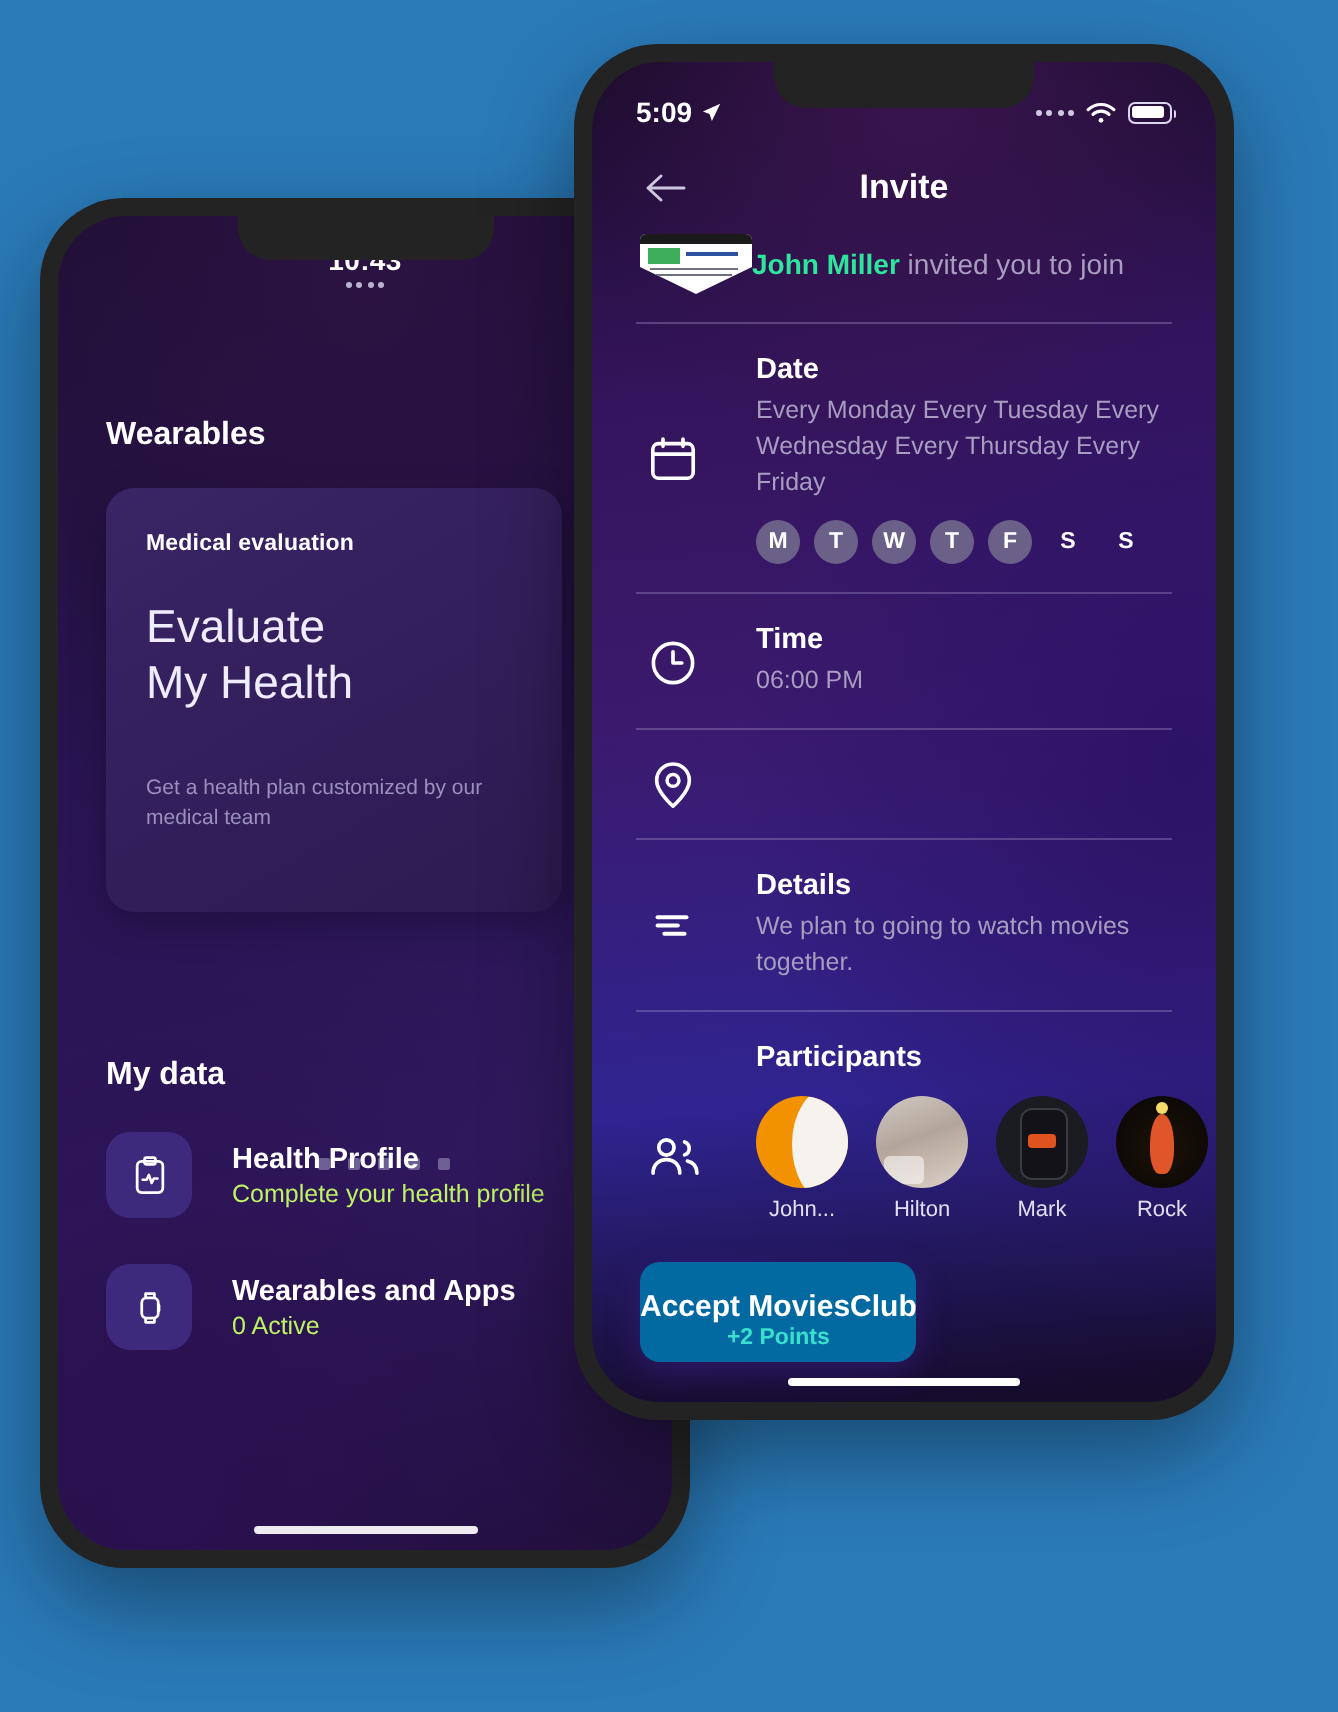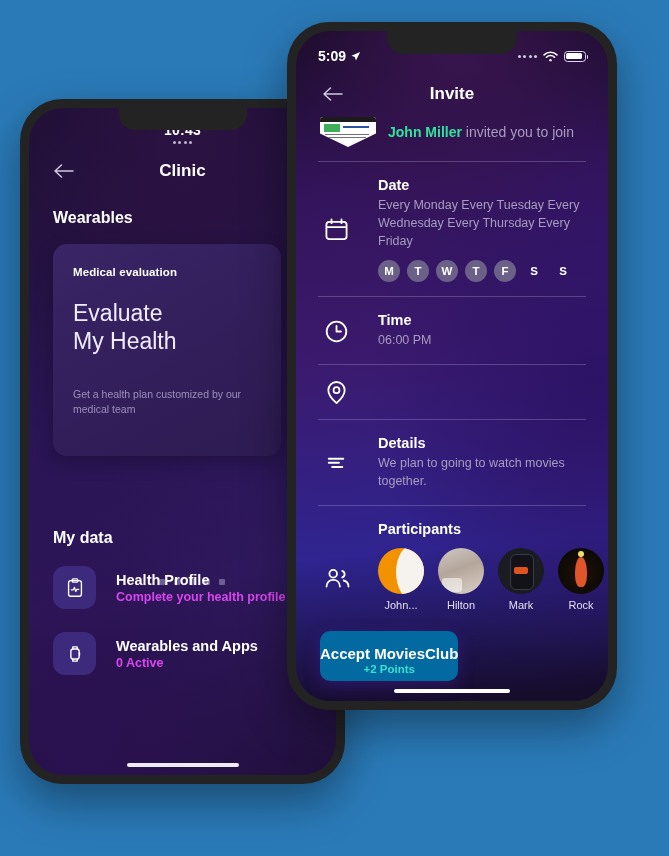--- a/index.html
+++ b/index.html
@@ -96,21 +96,21 @@
   .l-row { position: absolute; left: 24px; display: flex; align-items: center; gap: 20px; cursor: pointer; }
   #l-row-health { top: 458px; }
   #l-row-wear   { top: 524px; }
   .tile {
     width: 43px; height: 43px; border-radius: 12px;
     background: #3d2a7c;
     display: flex; align-items: center; justify-content: center;
     flex: 0 0 auto;
   }
   .l-row-txt h4 { color: #fff; font-size: 14.5px; font-weight: bold; margin-bottom: 2px; }
-  .l-row-txt p  { color: #d946ef; font-size: 12.5px; font-weight: bold; }
+  .l-row-txt p  { color: #bef264; font-size: 12.5px; }
 
   
   #phone-right { left: 287px; top: 22px; width: 330px; height: 688px; }
   #phone-right .notch { width: 130px; height: 23px; }
   #phone-right .homebar { width: 116px; }
   .invite-bg {
     position: absolute; inset: 0;
     background:
       radial-gradient(95% 55% at 52% 0%, #3a1550 0%, rgba(58,21,80,0) 58%),
       radial-gradient(120% 70% at 95% 52%, #2d1366 0%, rgba(45,19,102,0) 60%),
@@ -134,21 +134,21 @@
     width: 1.9px; height: 4px; background: #ddd6ee; border-radius: 0 1px 1px 0;
   }
   .battery b { display:block; height:100%; width: 92%; background:#fff; border-radius: 1.6px; }
 
   .r-nav { position: absolute; top: 48px; left: 0; right: 0; height: 30px; z-index: 30; }
   .r-back { position: absolute; left: 24px; top: 50%; transform: translateY(-50%); width: 26px; height: 20px; cursor:pointer; }
   .r-title { width:100%; text-align:center; color:#fff; font-size: 17px; font-weight: bold; line-height: 30px; }
 
   .r-content { position: absolute; top: 86px; left: 0; right: 0; bottom: 0; z-index: 20; }
 
-  .inviter { display: flex; align-items: center; gap: 12px; padding: 0 24px 14px 24px; }
+  .inviter { display: flex; align-items: center; gap: 0; padding: 0 24px 14px 24px; }
   .inviter-avatar {
     width: 56px; height: 30px; flex: 0 0 auto; border-radius: 3px;
     overflow: hidden; position: relative;
     background: #ffffff;
     clip-path: polygon(0 0,100% 0,100% 55%,50% 100%,0 55%);
   }
   .inviter-avatar .bar { position:absolute; top:0; left:0; right:0; height:5px; background:#1b1b1b; }
   .inviter-avatar .gbar { position:absolute; top:7px; left:4px; width:16px; height:8px; background:#3fae5a; }
   .inviter-avatar .l1 { position:absolute; top:9px; left:23px; width:26px; height:1.5px; background:#2a52a0; }
   .inviter-avatar .l2 { position:absolute; top:17px; left:5px; width:44px; height:1.2px; background:#6f6f80; }
@@ -219,28 +219,20 @@
       <div class="l-status">
         <span class="l-time">10:43</span>
         <span class="l-dots">
             <i></i>
             <i></i>
             <i></i>
             <i></i>
           </span>
       </div>
 
-      <div class="l-nav">
-        <div class="l-back">
-          <svg viewBox="0 0 26 20" width="26" height="20" aria-hidden="true">
-            <path d="M22 10 H4 M10.5 4 L4 10 L10.5 16" stroke="#cfc7e0" stroke-width="1.5" fill="none" stroke-linecap="round" stroke-linejoin="round"></path>
-          </svg>
-        </div>
-        <div class="l-title">Clinic</div>
-      </div>
 
       <div class="l-sect" id="l-services">Wearables</div>
 
       <div class="carousel">
         <div class="card main">
           <div class="card-kicker">Medical evaluation</div>
           <div class="card-title">
             <div>Evaluate</div>
             <div>My Health</div>
           </div>

